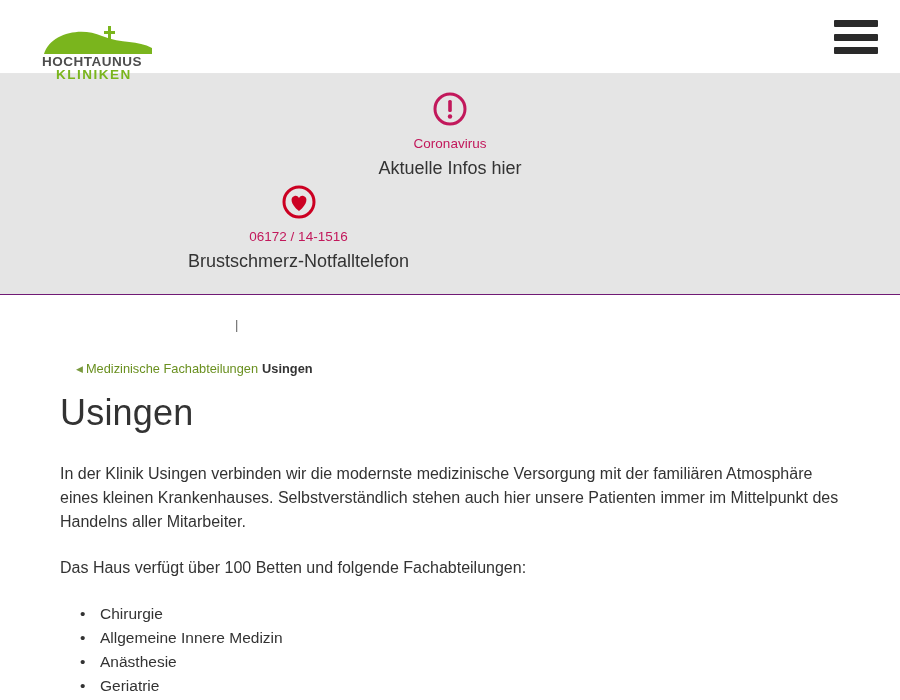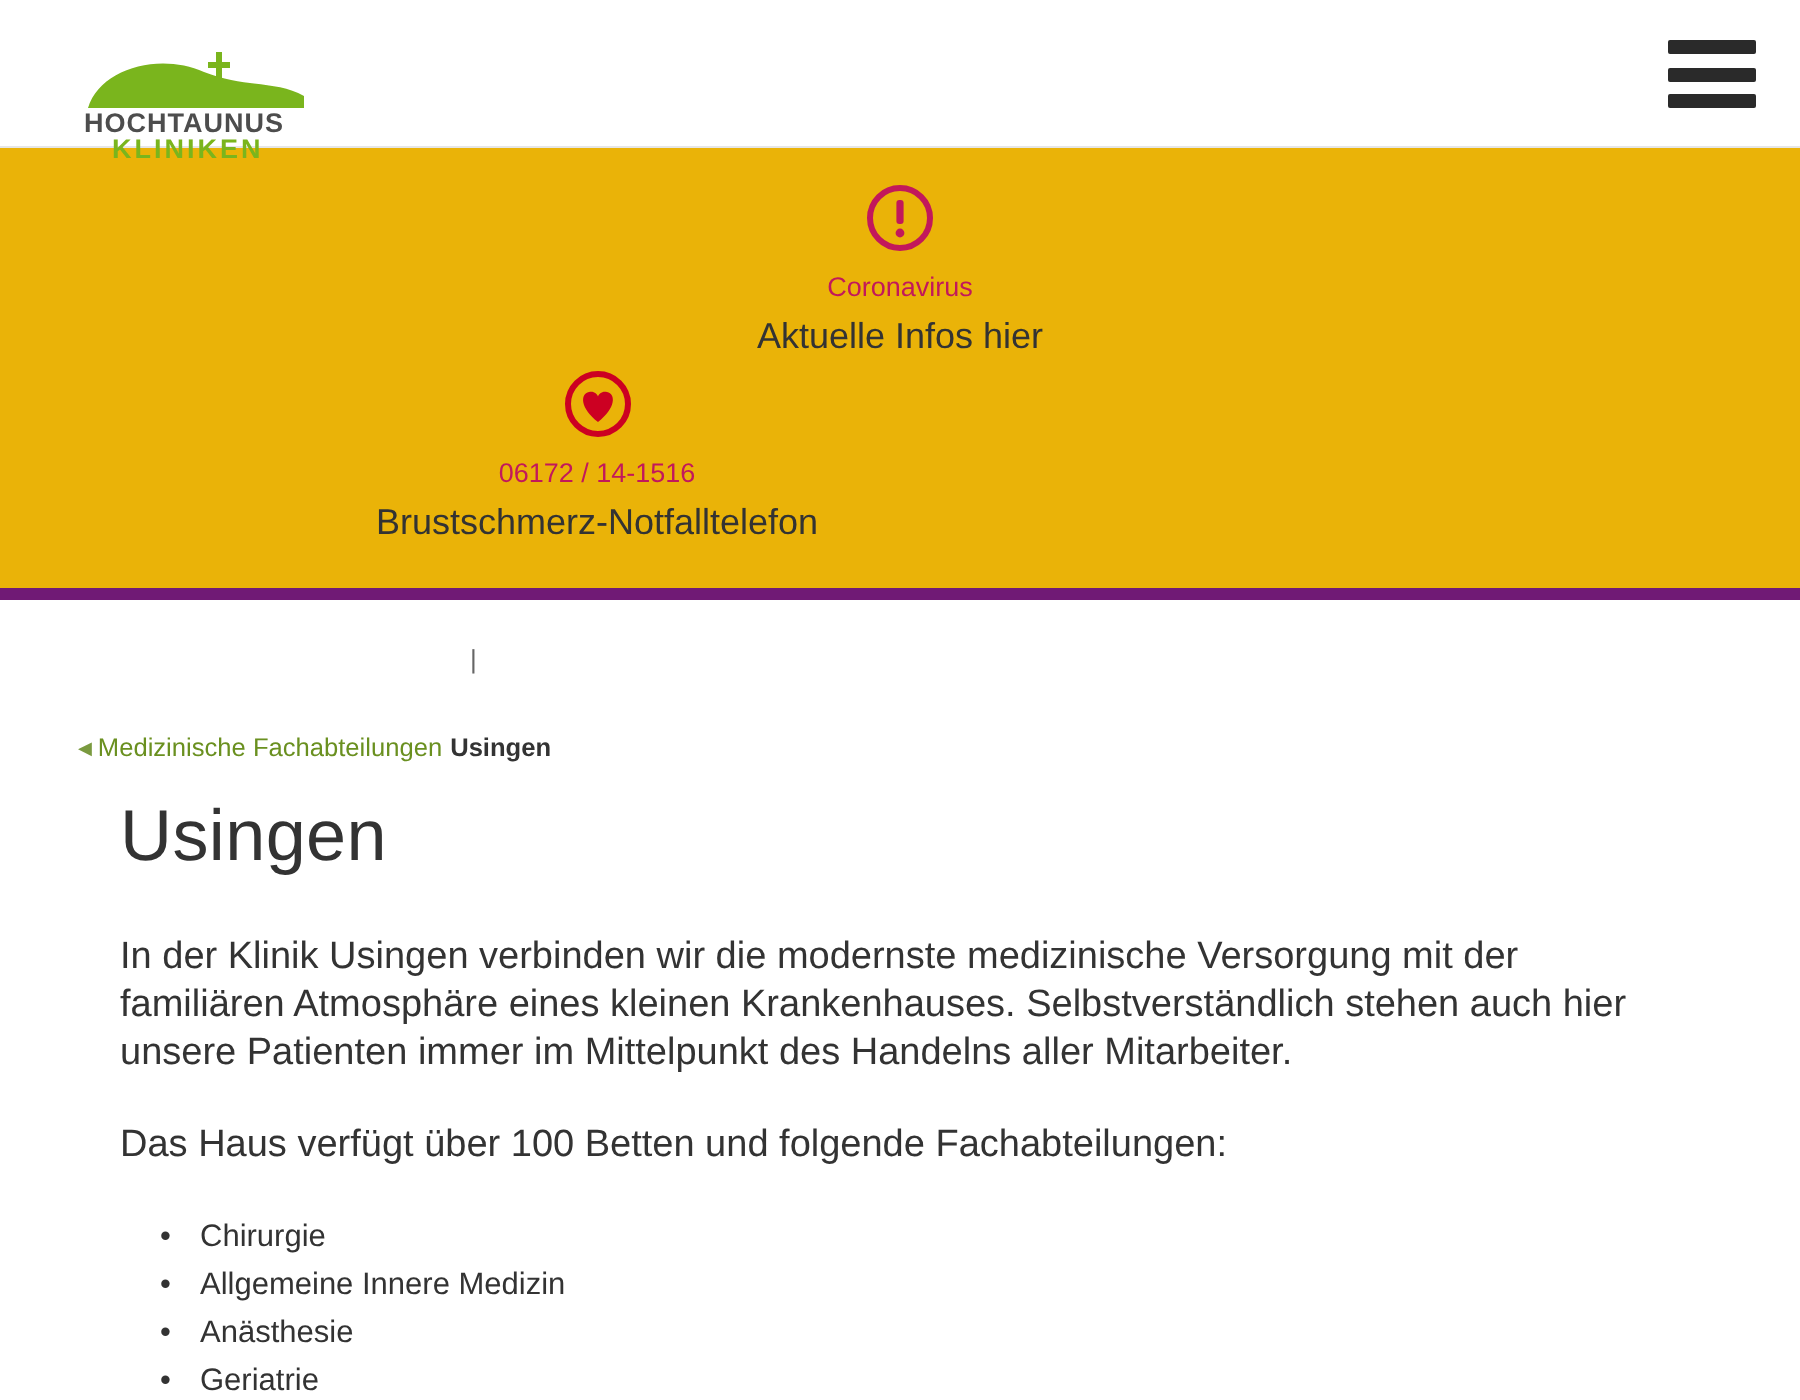--- a/index.html
+++ b/index.html
@@ -42,23 +42,23 @@
   .hamburger span {
     display: block;
     height: 7px;
     width: 100%;
     background: #2a2a2a;
     border-radius: 1px;
   }
 
   
   .emergency-band {
-    background: #eab308;
+    background: #e5e5e5;
     padding: 18px 0 22px 0;
-    border-bottom: 6px solid #701a75;
+    border-bottom: 1px solid #701a75;
   }
   .emergency-row {
     display: flex;
     justify-content: center;
   }
   .emergency-col {
     width: 303px;
     text-align: center;
   }
   .em-icon {
@@ -95,21 +95,21 @@
     height: 44px;
     padding-top: 22px;
     padding-left: 30px;
     font-size: 13px;
     color: #555;
   }
   .meta-sep {
     color: #666;
   }
   .breadcrumb {
-    padding-left: 39px;
+    padding-left: 76px;
     font-size: 12.8px;
     margin-bottom: 10px;
   }
   .breadcrumb .arrow {
     color: #7a9a3f;
     font-size: 9px;
     margin-right: 3px;
     vertical-align: 1px;
   }
   .breadcrumb a {
@@ -127,21 +127,21 @@
     margin: 16px 0 28px 60px;
     font-size: 36px;
     font-weight: normal;
     color: #333333;
     letter-spacing: 0.2px;
   }
 
   .body-copy {
     margin: 0 0 22px 60px;
     width: 780px;
-    font-size: 19px;
+    font-size: 16px;
     line-height: 24px;
     color: #333333;
   }
 
   ul.dept-list {
     margin: 0 0 0 60px;
     padding-left: 20px;
     list-style: none;
   }
   ul.dept-list li {

